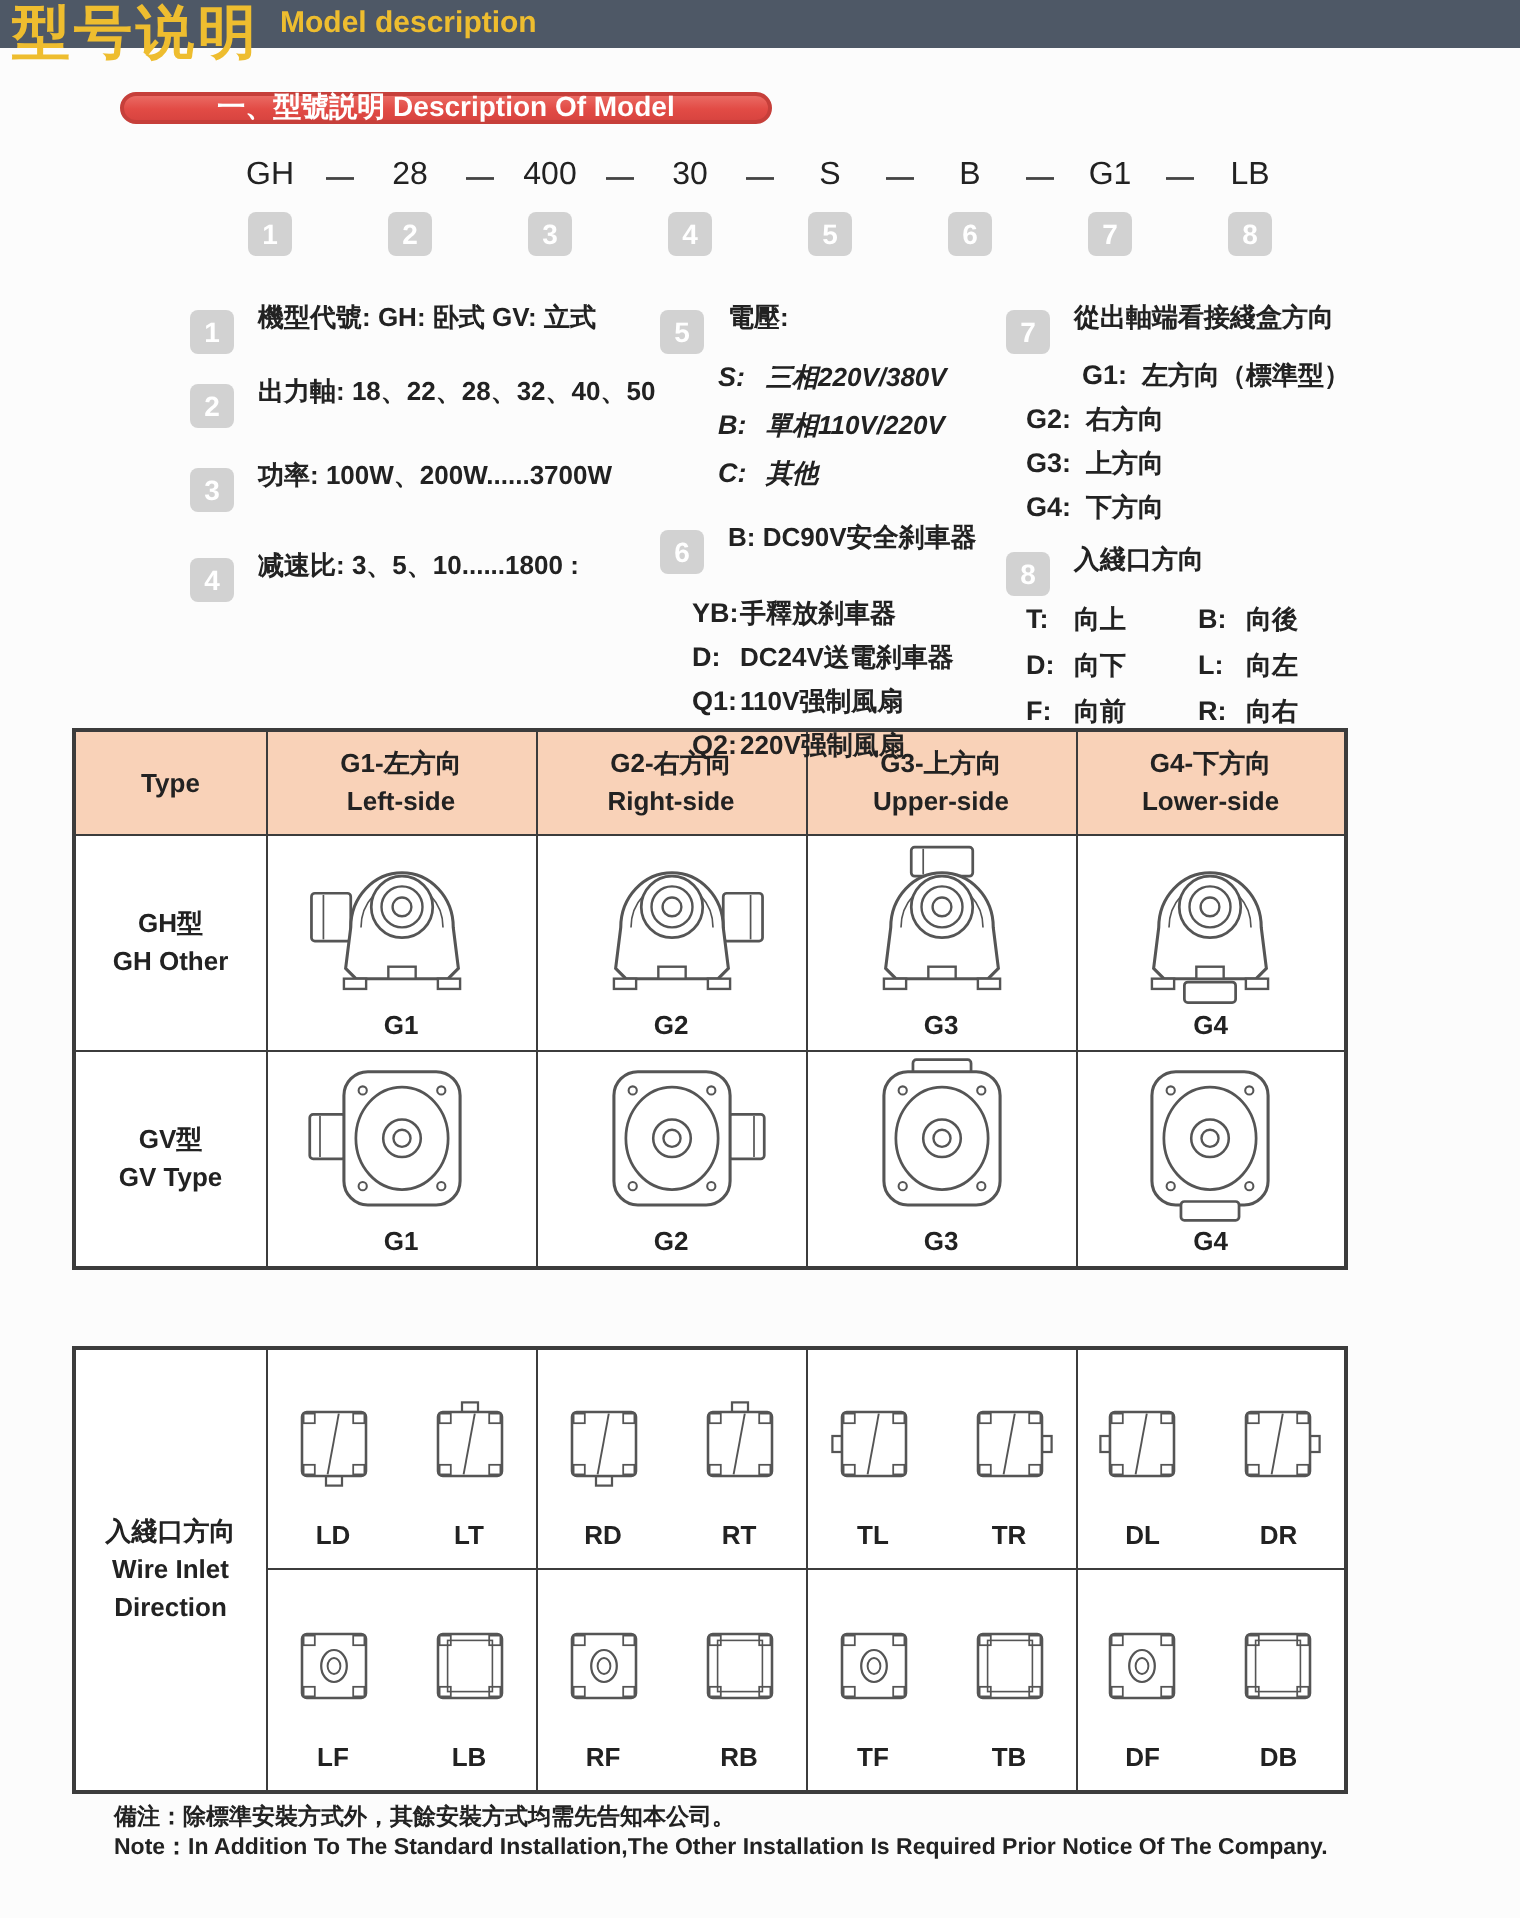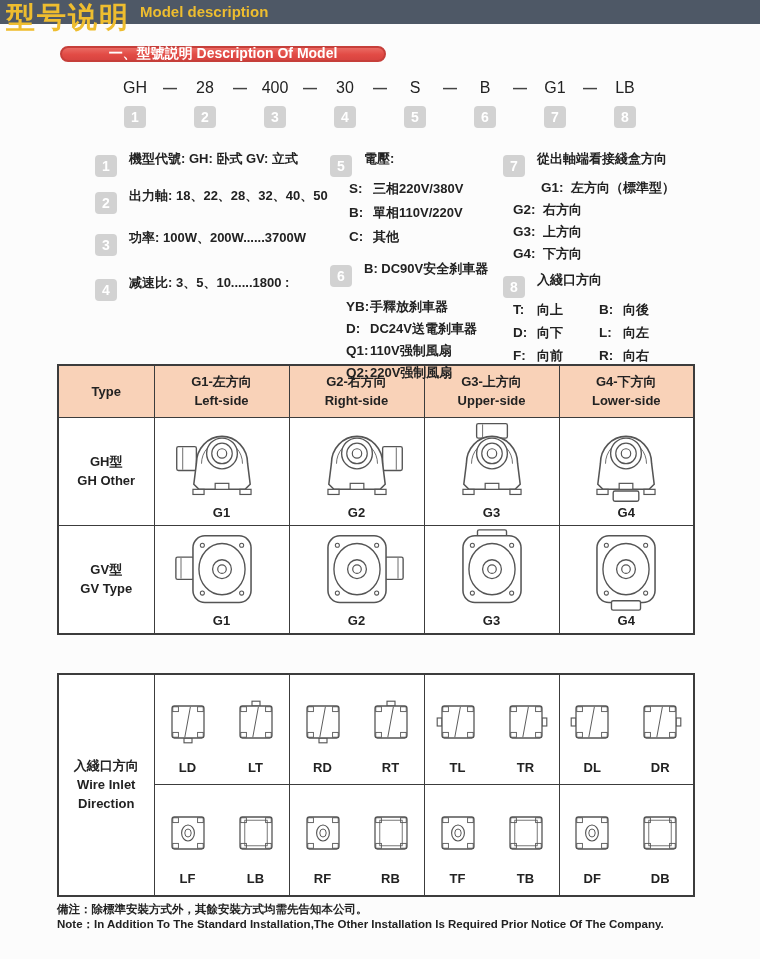--- a/index.html
+++ b/index.html
@@ -37,30 +37,30 @@
   .legend{position:relative; height:218px; margin-top:16px;}
   .leg-col{position:absolute; top:4px;}
   .leg-col1{left:95px; width:240px;}
   .leg-col2{left:330px; width:178px;}
   .leg-col3{left:503px; width:200px;}
   .leg-item{display:flex; align-items:flex-start; gap:12px;}
   .leg-text{font-size:13px; font-weight:bold; line-height:22px; white-space:nowrap;}
   .leg-sub{font-size:13px; font-weight:bold; line-height:24px; white-space:nowrap;}
   .leg-sub .k{display:inline-block; min-width:24px; font-size:13.5px;}
   .mb8{margin-bottom:8px;} .mb13{margin-bottom:13px;} .mb16{margin-bottom:16px;} .mb9{margin-bottom:9px;}
-  .subs-55{margin-left:19px;}
+  .subs-55{margin-left:29px;font-style:italic;}
   .subs-6{margin-left:16px;}
   .subs-6 .leg-sub{line-height:22px;}
   .subs-7{margin-left:10px;}
   .subs-7 .leg-sub{line-height:22px;}
   .grid-8{margin-left:10px; display:grid; grid-template-columns:86px 90px; }
   .grid-8 .leg-sub{line-height:23px;}
   
   table{border-collapse:collapse; background:#fff; table-layout:fixed;}
-  .t1,.t2{margin-left:57px; border:2px solid var(--border-dark); width:636px;}
+  .t1,.t2{margin-left:36px; border:2px solid var(--border-dark); width:636px;}
   .t1{margin-top:2px;}
   .t2{margin-top:38px;}
   th,td{border:1px solid var(--border-dark); text-align:center; vertical-align:middle; font-size:13px; font-weight:bold; color:var(--text);}
   .c-type{width:96px;} .c-dir{width:135px;}
   .t1 thead th{background:var(--table-header-bg); height:52px;}
   .t1 thead .l2{font-weight:bold;}
   .t1 tbody td{height:108px; padding:3px 0 4px;}
   .t1 tbody th{background:#fff;}
   .rowline{line-height:19px;}
   .motor-cell{display:flex; flex-direction:column; align-items:center; justify-content:flex-end; height:100%; gap:1px;}

